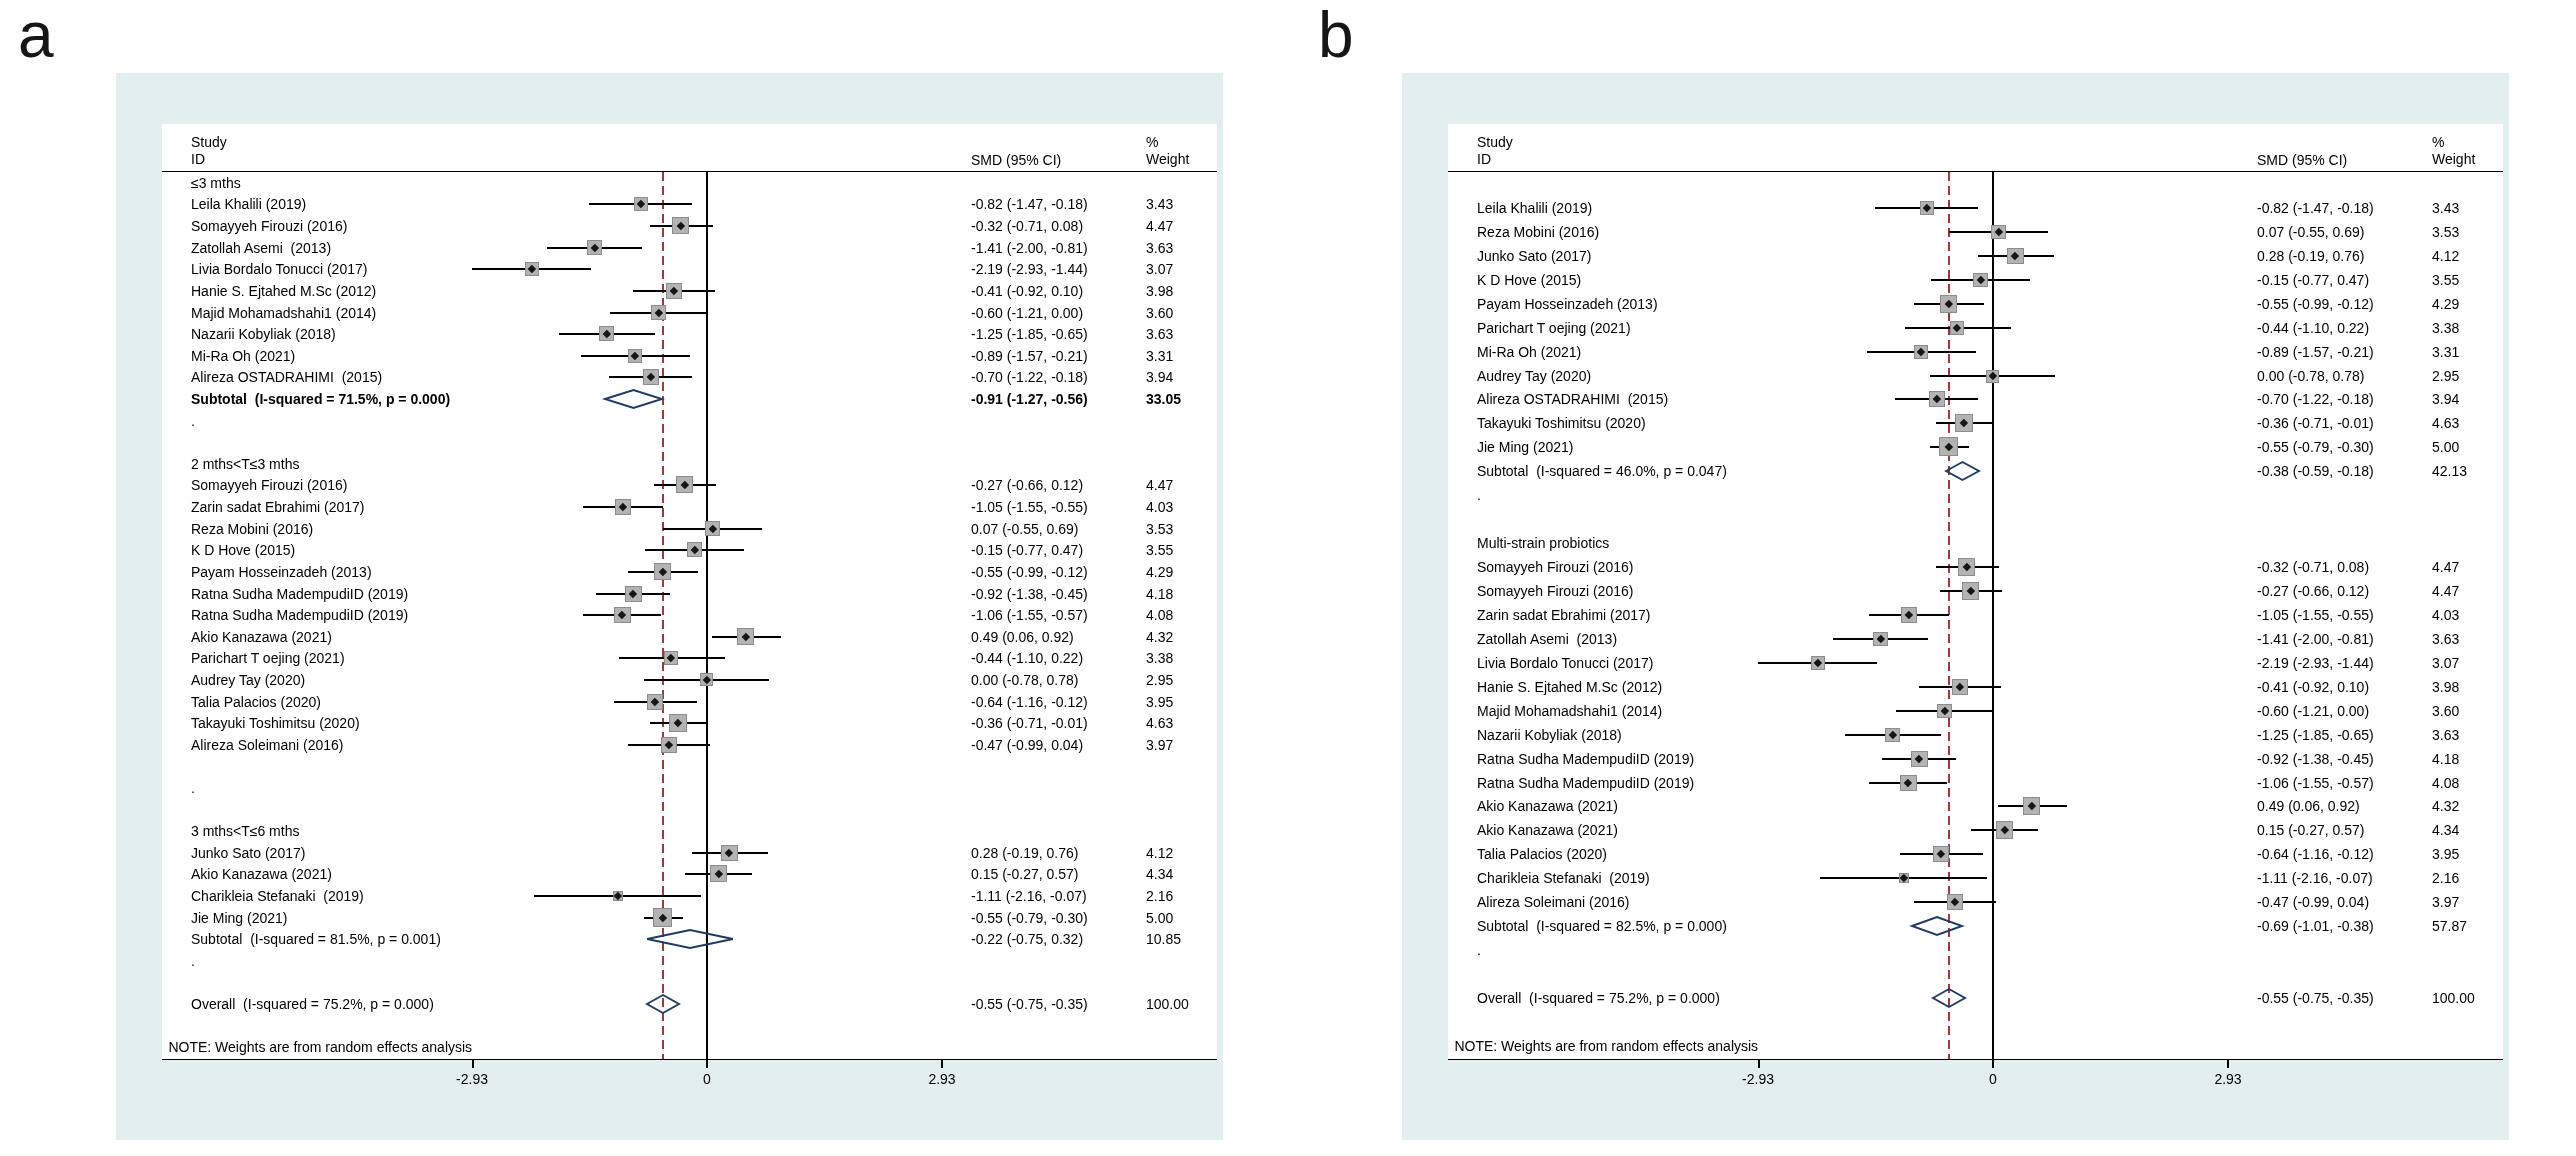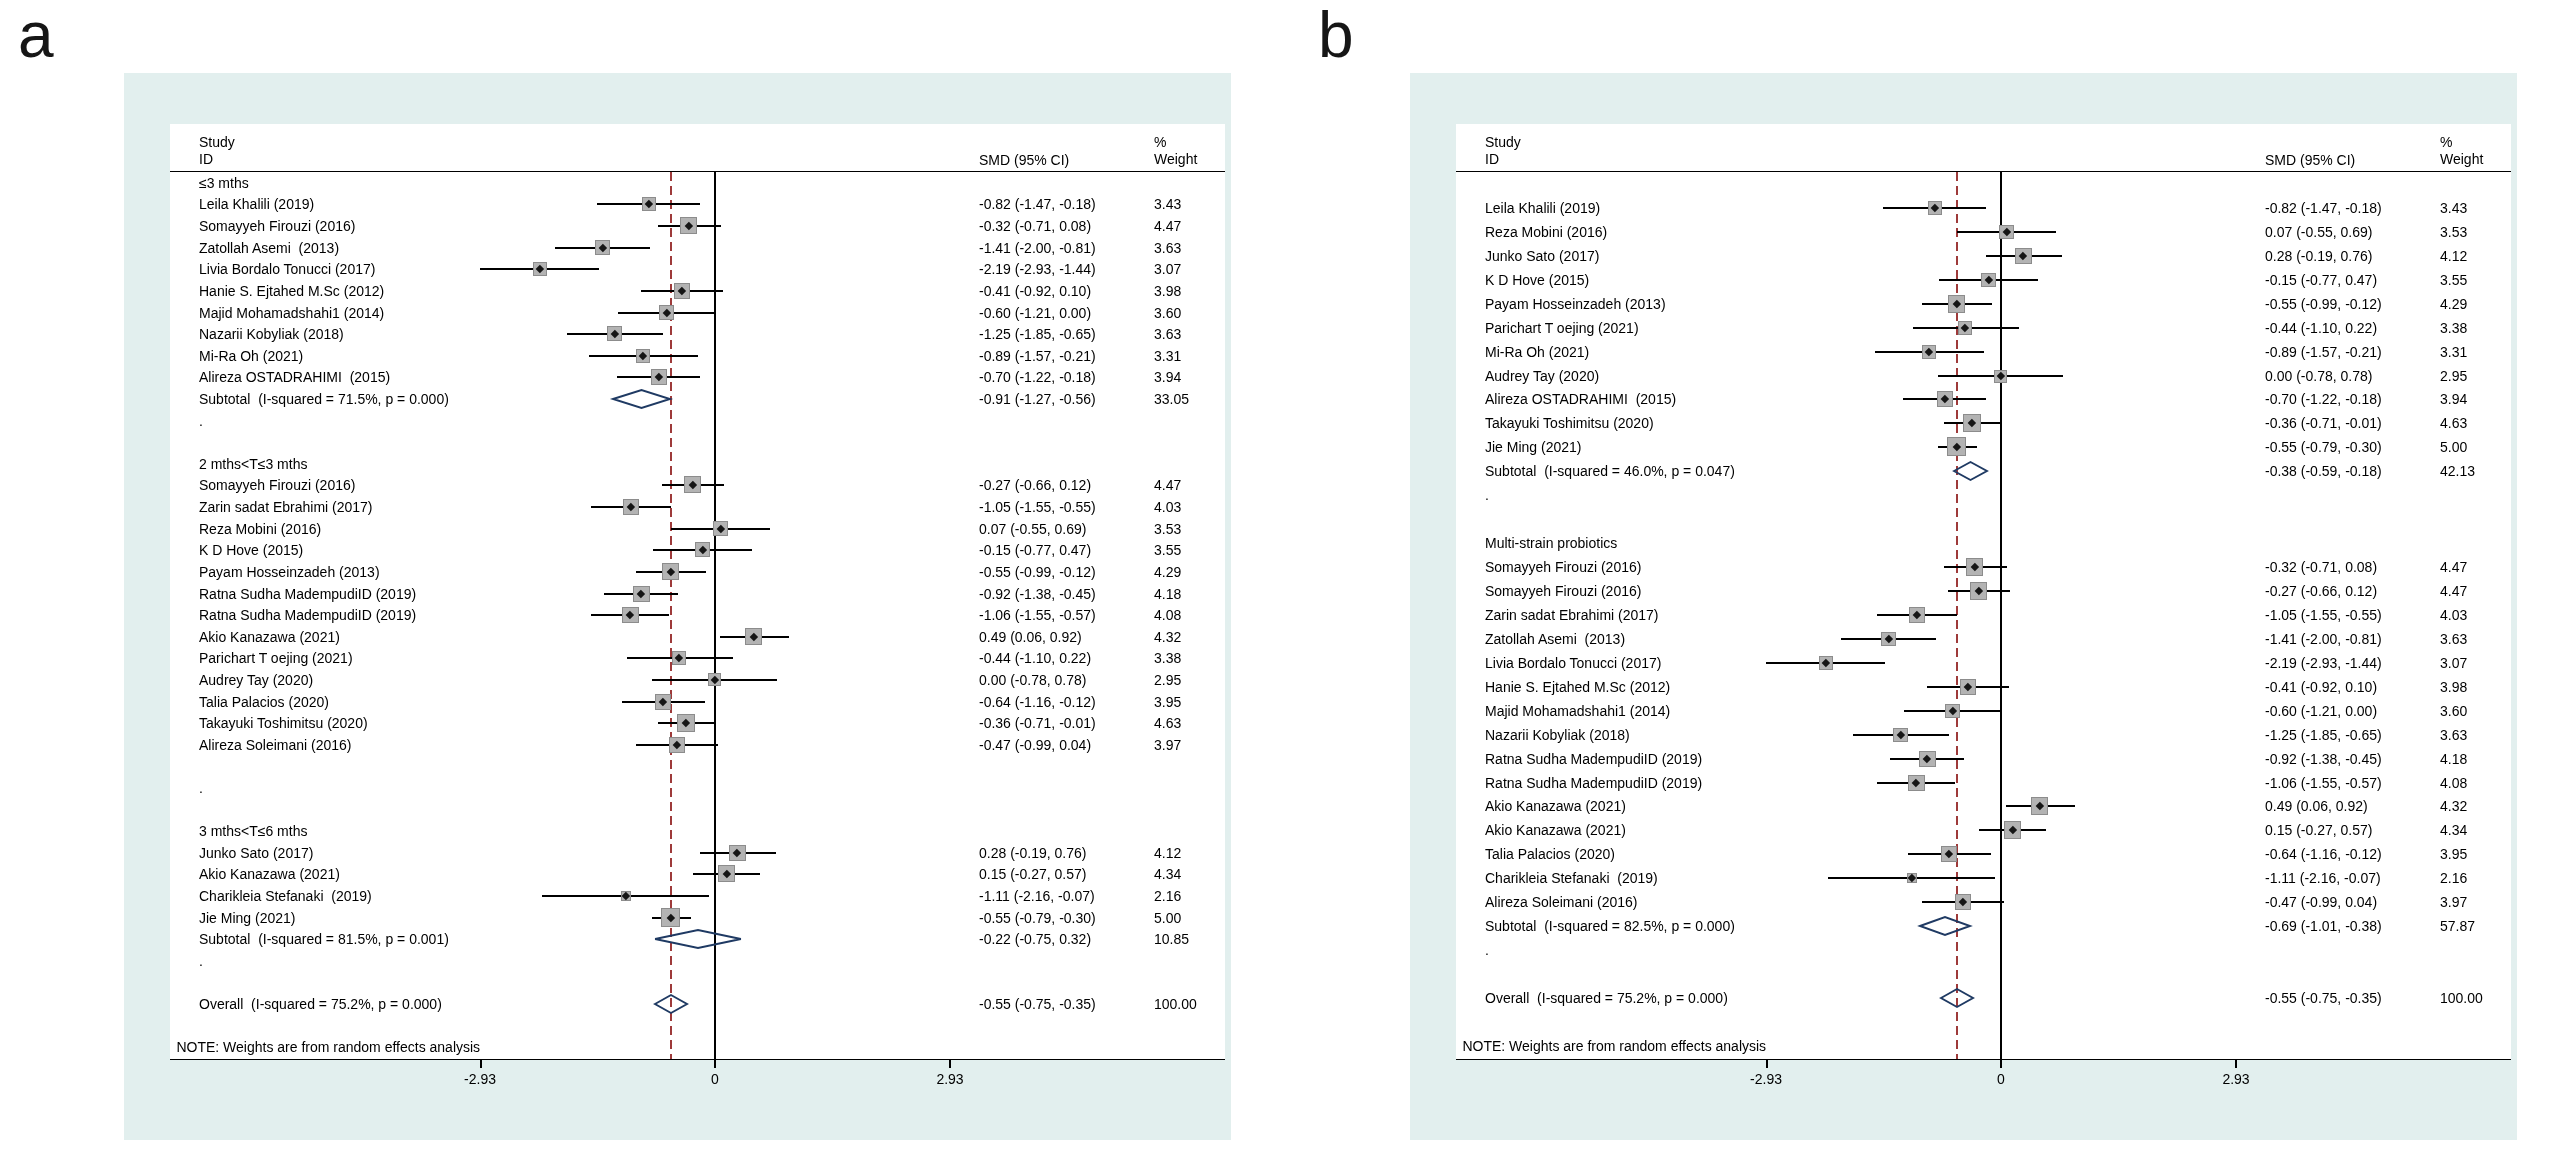--- a/index.html
+++ b/index.html
@@ -1,21 +1,21 @@
 <!DOCTYPE html>
 <html style="font-size:10.3px"><head>
 <meta charset="utf-8">
 <style>
   * { margin:0; padding:0; box-sizing:border-box; }
   html,body { width:2576px; height:1157px; background:#ffffff;
     font-family:"Liberation Sans","DejaVu Sans",sans-serif; color:#000; position:relative; }
   .panel-letter { position:absolute; top:2.6px; font-size:64px; line-height:1; color:#161616; }
   #letter-a { left:18px; }
   #letter-b { left:1318px; }
-  .panel { position:absolute; top:73px; width:1107px; height:1067px; background:#e2efee;margin-left:8px; }
+  .panel { position:absolute; top:73px; width:1107px; height:1067px; background:#e2efee; }
   #panel-0 { left:116px; }
   #panel-1 { left:1402px; }
   .plot-area { position:absolute; left:46px; top:51px; width:1055px; height:936px;
     background:#ffffff; border-bottom:1.9px solid #000; }
   .col-header { position:absolute; left:0; top:0; width:100%; height:48px;
     border-bottom:1.9px solid #000; font-size:14px; }
   .h-study { position:absolute; left:29px; bottom:3.2px; line-height:16.7px; }
   .h-smd { position:absolute; left:809px; bottom:3.2px; }
   .h-weight { position:absolute; left:984px; bottom:3.2px; line-height:16.7px; }
   .rows { position:absolute; left:0; top:48px; right:0; bottom:0; z-index:2; }
@@ -134,21 +134,21 @@
         </div>
         <div class="row" style="top: 194px; height: 21.6px;">
           <div class="lbl">Alireza OSTADRAHIMI  (2015)</div>
           <div class="ci" style="left: 447px; width: 83px;"></div>
           <div class="sq" style="width: 16px; height: 16px; left: 481px; top: 2.8px; background: rgb(179, 179, 179); border-color: rgb(140, 140, 140);">
             <div class="sq-dot"></div>
           </div>
           <div class="smd">-0.70 (-1.22, -0.18)</div>
           <div class="wt">3.94</div>
         </div>
-        <div class="row" style="top: 216px; height: 21.6px;">
+        <div class="row" style="top: 216px; height: 21.6px; font-weight: bold;">
           <div class="lbl">Subtotal  (I-squared = 71.5%, p = 0.000)</div>
           <svg class="diamond" width="57" height="18" style="left: 443px; top: 1.8px;" viewBox="0 0 88.4531 28">
             <polygon points="0,14 44.233,0 88.466,14 44.233,28" fill="none" stroke="#1f3a63" stroke-width="3"></polygon>
           </svg>
           <div class="smd">-0.91 (-1.27, -0.56)</div>
           <div class="wt">33.05</div>
         </div>
         <div class="row" style="top: 238px; height: 21.6px;">
           <div class="lbl">.</div>
         </div>

